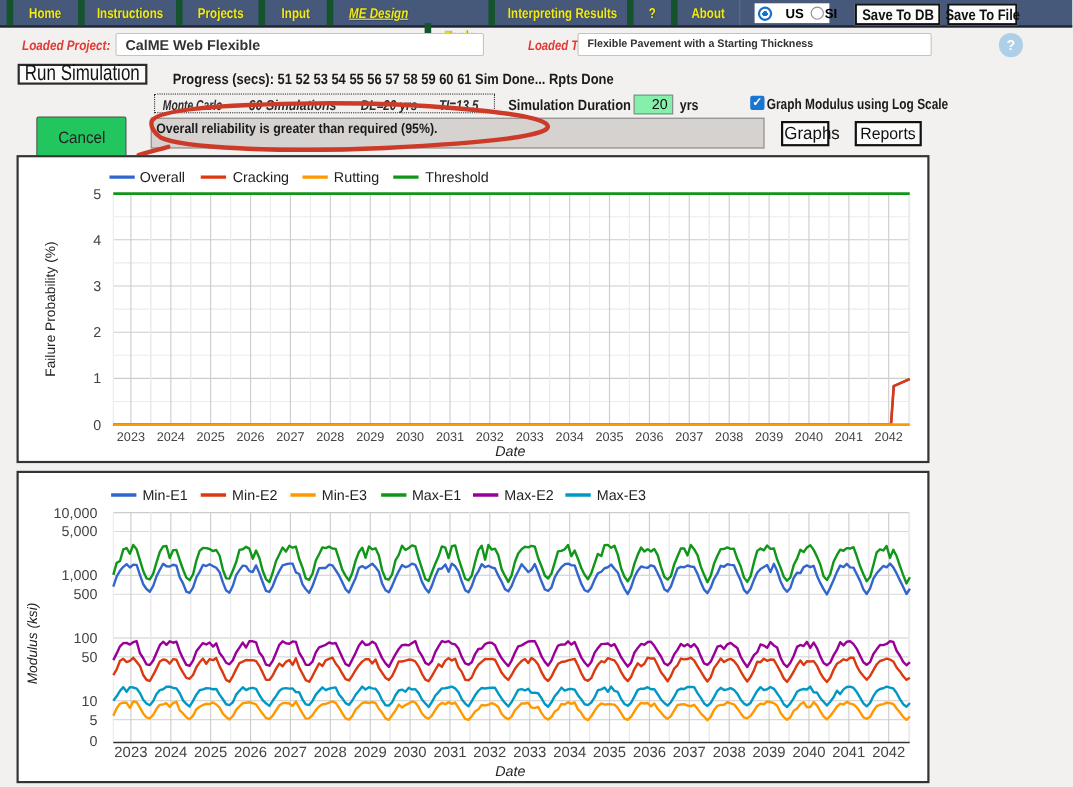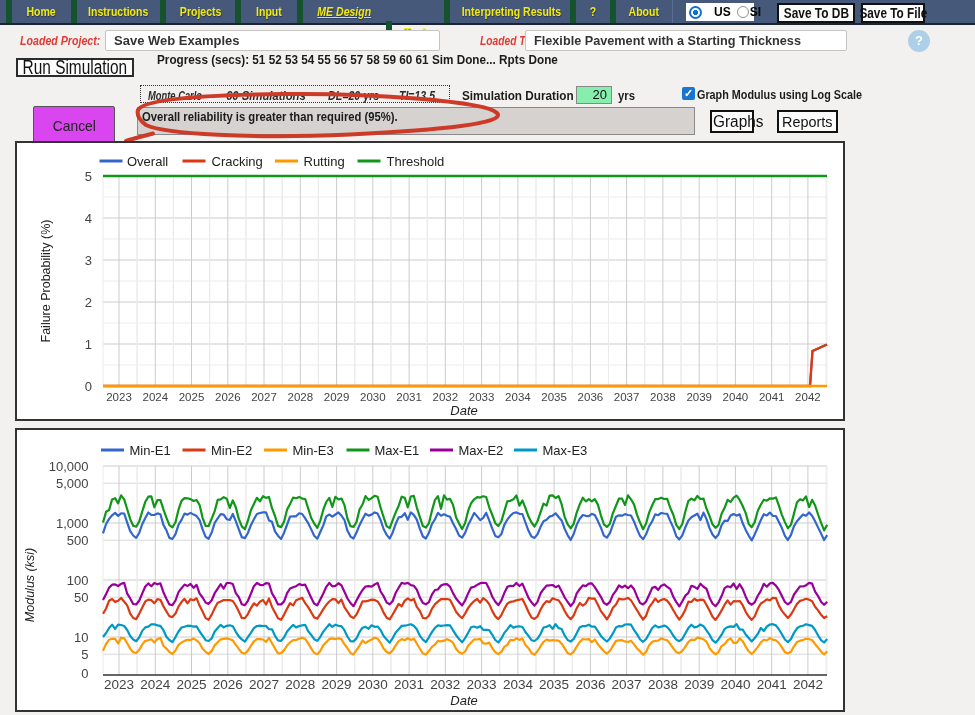--- a/index.html
+++ b/index.html
@@ -27,39 +27,39 @@
     <span style="flex:none;width:12px;height:12px;margin-left:6px;border-radius:50%;border:1.5px solid #919191;box-sizing:border-box"></span>
     <span style="margin-left:1px">SI</span>
   </div>
 <div class="abs btn" style="left:777px;top:3px;width:78px;height:20px;font-size:14px;font-weight:bold;display:flex;align-items:center;justify-content:center">
     <span style="display:inline-block;white-space:nowrap;transform:scaleX(0.85);transform-origin:50% 50%">Save To DB</span>
   </div>
 <div class="abs btn" style="left:861px;top:3px;width:64px;height:20px;font-size:14px;font-weight:bold;display:flex;align-items:center;justify-content:center">
     <span style="display:inline-block;white-space:nowrap;transform:scaleX(0.84);transform-origin:50% 50%">Save To File</span>
   </div>
 <div class="abs redlbl" style="left:20px;top:34px"><span style="display:inline-block;white-space:nowrap;transform:scaleX(0.85);transform-origin:0 50%">Loaded Project:</span></div>
-<div class="abs inputbox" style="left:105px;top:30px;width:335px;height:21px;font-size:13px;font-weight:bold;color:#333;line-height:19px;padding-left:8px">Save Web Examples</div>
+<div class="abs inputbox" style="left:105px;top:30px;width:335px;height:21px;font-size:13px;font-weight:bold;color:#333;line-height:19px;padding-left:8px">CalME Web Flexible</div>
 <div class="abs redlbl" style="left:480px;top:34px"><span style="display:inline-block;white-space:nowrap;transform:scaleX(0.82);transform-origin:0 50%">Loaded Trial:</span></div>
-<div class="abs inputbox" style="left:525px;top:30px;width:322px;height:21px;font-size:13px;font-weight:bold;color:#333;line-height:19px;padding-left:8px"><span style="display:inline-block;white-space:nowrap;transform:scaleX(0.975);transform-origin:0 50%">Flexible Pavement with a Starting Thickness</span></div>
+<div class="abs inputbox" style="left:525px;top:30px;width:322px;height:21px;font-size:10px;font-weight:bold;color:#333;line-height:19px;padding-left:8px"><span style="display:inline-block;white-space:nowrap;transform:scaleX(0.975);transform-origin:0 50%">Flexible Pavement with a Starting Thickness</span></div>
 <div class="abs" style="left:908px;top:30px;width:22px;height:22px;border-radius:50%;background:#aecfe8;color:#fff;font-weight:bold;font-size:13px;text-align:center;line-height:22px">?</div>
 <div class="abs btn" style="left:16px;top:58px;width:118px;height:19px;font-size:20px;border-width:2px;border-color:#2b2b2b;display:flex;align-items:center;justify-content:center">
     <span style="display:inline-block;white-space:nowrap;transform:scaleX(0.77);transform-origin:50% 50%">Run Simulation</span>
   </div>
-<div class="abs" style="left:157px;top:52px;font-size:13.5px;font-weight:bold;color:#1b1b1b"><span style="display:inline-block;white-space:nowrap;transform:scaleX(0.87);transform-origin:0 50%">Progress (secs): 51 52 53 54 55 56 57 58 59 60 61 Sim Done... Rpts Done</span></div>
+<div class="abs" style="left:157px;top:64px;font-size:13.5px;font-weight:bold;color:#1b1b1b"><span style="display:inline-block;white-space:nowrap;transform:scaleX(0.87);transform-origin:0 50%">Progress (secs): 51 52 53 54 55 56 57 58 59 60 61 Sim Done... Rpts Done</span></div>
 <div class="abs" style="left:140px;top:85px;width:310px;height:18px;border:1px dotted #333"></div>
 <div class="abs" style="left:148px;top:88px;font-size:13px;font-weight:bold;font-style:italic;color:#2b2b2b"><span style="display:inline-block;white-space:nowrap;transform:scaleX(0.72);transform-origin:0 50%">Monte Carlo</span></div>
 <div class="abs" style="left:226px;top:88px;font-size:13px;font-weight:bold;font-style:italic;color:#2b2b2b"><span style="display:inline-block;white-space:nowrap;transform:scaleX(0.87);transform-origin:0 50%">60 Simulations</span></div>
 <div class="abs" style="left:328px;top:88px;font-size:13px;font-weight:bold;font-style:italic;color:#2b2b2b"><span style="display:inline-block;white-space:nowrap;transform:scaleX(0.82);transform-origin:0 50%">DL=20 yrs</span></div>
 <div class="abs" style="left:399px;top:88px;font-size:13px;font-weight:bold;font-style:italic;color:#2b2b2b"><span style="display:inline-block;white-space:nowrap;transform:scaleX(0.81);transform-origin:0 50%">TI=13.5</span></div>
 <div class="abs" style="left:462px;top:87.5px;font-size:13.5px;font-weight:bold;color:#1b1b1b"><span style="display:inline-block;white-space:nowrap;transform:scaleX(0.87);transform-origin:0 50%">Simulation Duration</span></div>
 <div class="abs" style="left:576px;top:85.5px;width:36px;height:18px;background:#86efac;border:1px solid #888;font-size:13px;text-align:right;padding-right:4px;line-height:16px;color:#111">20</div>
 <div class="abs" style="left:618px;top:87.5px;font-size:13.5px;font-weight:bold;color:#1b1b1b"><span style="display:inline-block;white-space:nowrap;transform:scaleX(0.84);transform-origin:0 50%">yrs</span></div>
 <div class="abs" style="left:682px;top:87px;width:13px;height:13px;background:#1975d2;border-radius:2px;color:#fff;font-size:11px;font-weight:bold;text-align:center;line-height:13px">✓</div>
 <div class="abs" style="left:697px;top:87px;font-size:13.5px;font-weight:bold;color:#1b1b1b"><span style="display:inline-block;white-space:nowrap;transform:scaleX(0.8);transform-origin:0 50%">Graph Modulus using Log Scale</span></div>
-<div class="abs" style="left:33px;top:106px;width:82px;height:38px;background:#d946ef;border:1.5px solid #555;border-radius:2px;font-size:15px;color:#222;display:flex;align-items:center;justify-content:center">
+<div class="abs" style="left:33px;top:106px;width:82px;height:38px;background:#22c55e;border:1.5px solid #555;border-radius:2px;font-size:15px;color:#222;display:flex;align-items:center;justify-content:center">
     <span style="display:inline-block;white-space:nowrap;transform:scaleX(0.92);transform-origin:50% 50%">Cancel</span>
   </div>
 <div class="abs" style="left:137px;top:107px;width:558px;height:28px;background:#d5d2cf;border:1px solid #8a8a8a"></div>
 <div class="abs" style="left:142px;top:110px;font-size:12.5px;font-weight:bold;color:#1b1b1b"><span style="display:inline-block;white-space:nowrap;transform:scaleX(0.9);transform-origin:0 50%">Overall reliability is greater than required (95%).</span></div>
 <div class="abs btn" style="left:710px;top:110px;width:44px;height:23px;font-size:16px;display:flex;align-items:center;justify-content:flex-start">
     <span style="display:inline-block;white-space:nowrap;transform:scaleX(0.96);transform-origin:50% 50%">Graphs</span>
   </div>
 <div class="abs btn" style="left:777px;top:110px;width:61px;height:23px;font-size:15px;display:flex;align-items:center;justify-content:center">
     <span style="display:inline-block;white-space:nowrap;transform:scaleX(0.96);transform-origin:50% 50%">Reports</span>
   </div>

